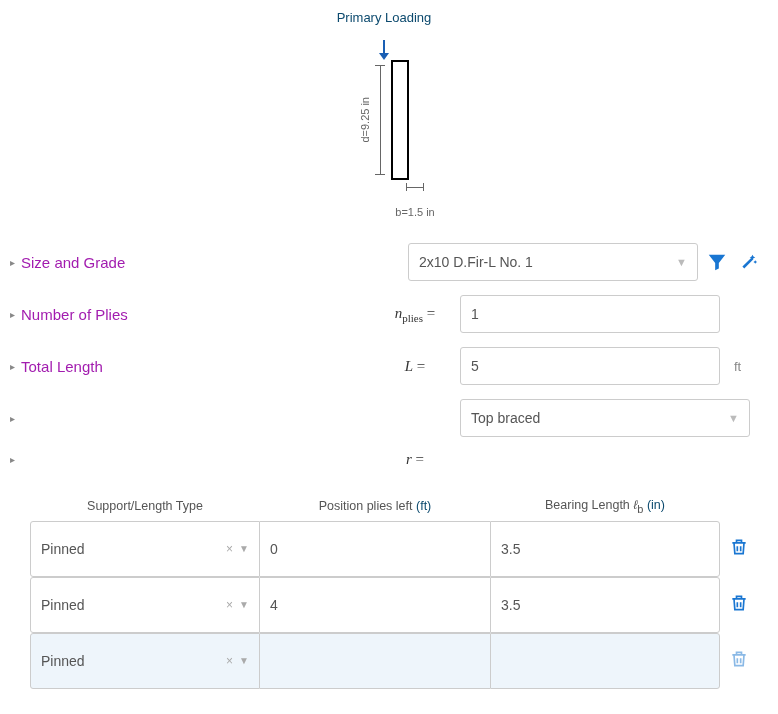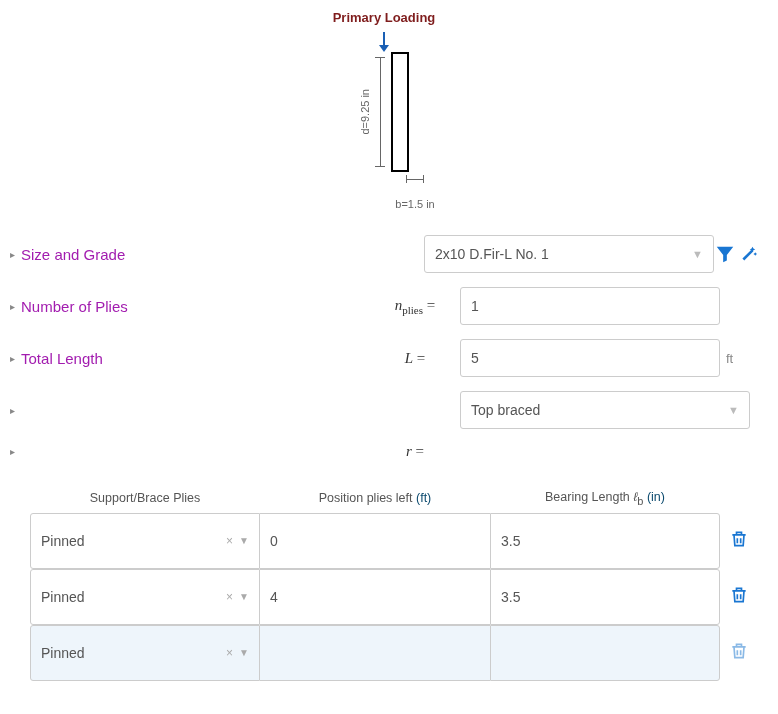--- a/index.html
+++ b/index.html
@@ -10,24 +10,24 @@
     background: #fff;
     padding: 10px 20px 30px 10px;
   }
   .diagram-area {
     display: flex;
     flex-direction: column;
     align-items: center;
     margin-bottom: 25px;
   }
   .primary-loading {
-    color: #7f1d1d;
-    font-weight: 700;
+    color: #0c4a6e;
+    font-weight: 400;
     font-size: 13px;
-    margin-bottom: 7px;
+    margin-bottom: 15px;
   }
   .arrow-down {
     color: #1a5fb4;
     font-size: 18px;
     line-height: 10px;
     margin-bottom: 0;
   }
   .beam-row {
     display: flex;
     align-items: center;
@@ -129,20 +129,21 @@
   }
   .sub {
     font-size: 11px;
     vertical-align: sub;
     font-style: normal;
   }
   .control-col {
     flex: 1;
     display: flex;
     align-items: center;
+    gap: 8px;
   }
   .select-box, .input-box {
     height: 38px;
     border: 1px solid #ccc;
     border-radius: 3px;
     background: #fff;
     padding: 0 10px;
     font-size: 14px;
     color: #555;
     display: flex;
@@ -355,21 +356,21 @@
   <div class="symbol-col">
     <span>r</span> <span class="eq">=</span>
   </div>
   <div class="control-col"></div>
 </div>
 
 <div class="table-area">
   <table class="supports-table">
     <thead>
       <tr>
-        <th class="col-type">Support/Brace Plies</th>
+        <th class="col-type">Support/Length Type</th>
         <th class="col-pos">
           <span>Position plies left</span> <span class="unit-sm">(ft)</span>
         </th>
         <th class="col-bear">
           <span>Bearing Length </span><i><span>ℓ</span><span class="sub">b</span></i><span class="unit-sm"> (in)</span>
         </th>
         <th class="del-cell"></th>
       </tr>
     </thead>
     <tbody id="supports-body">

